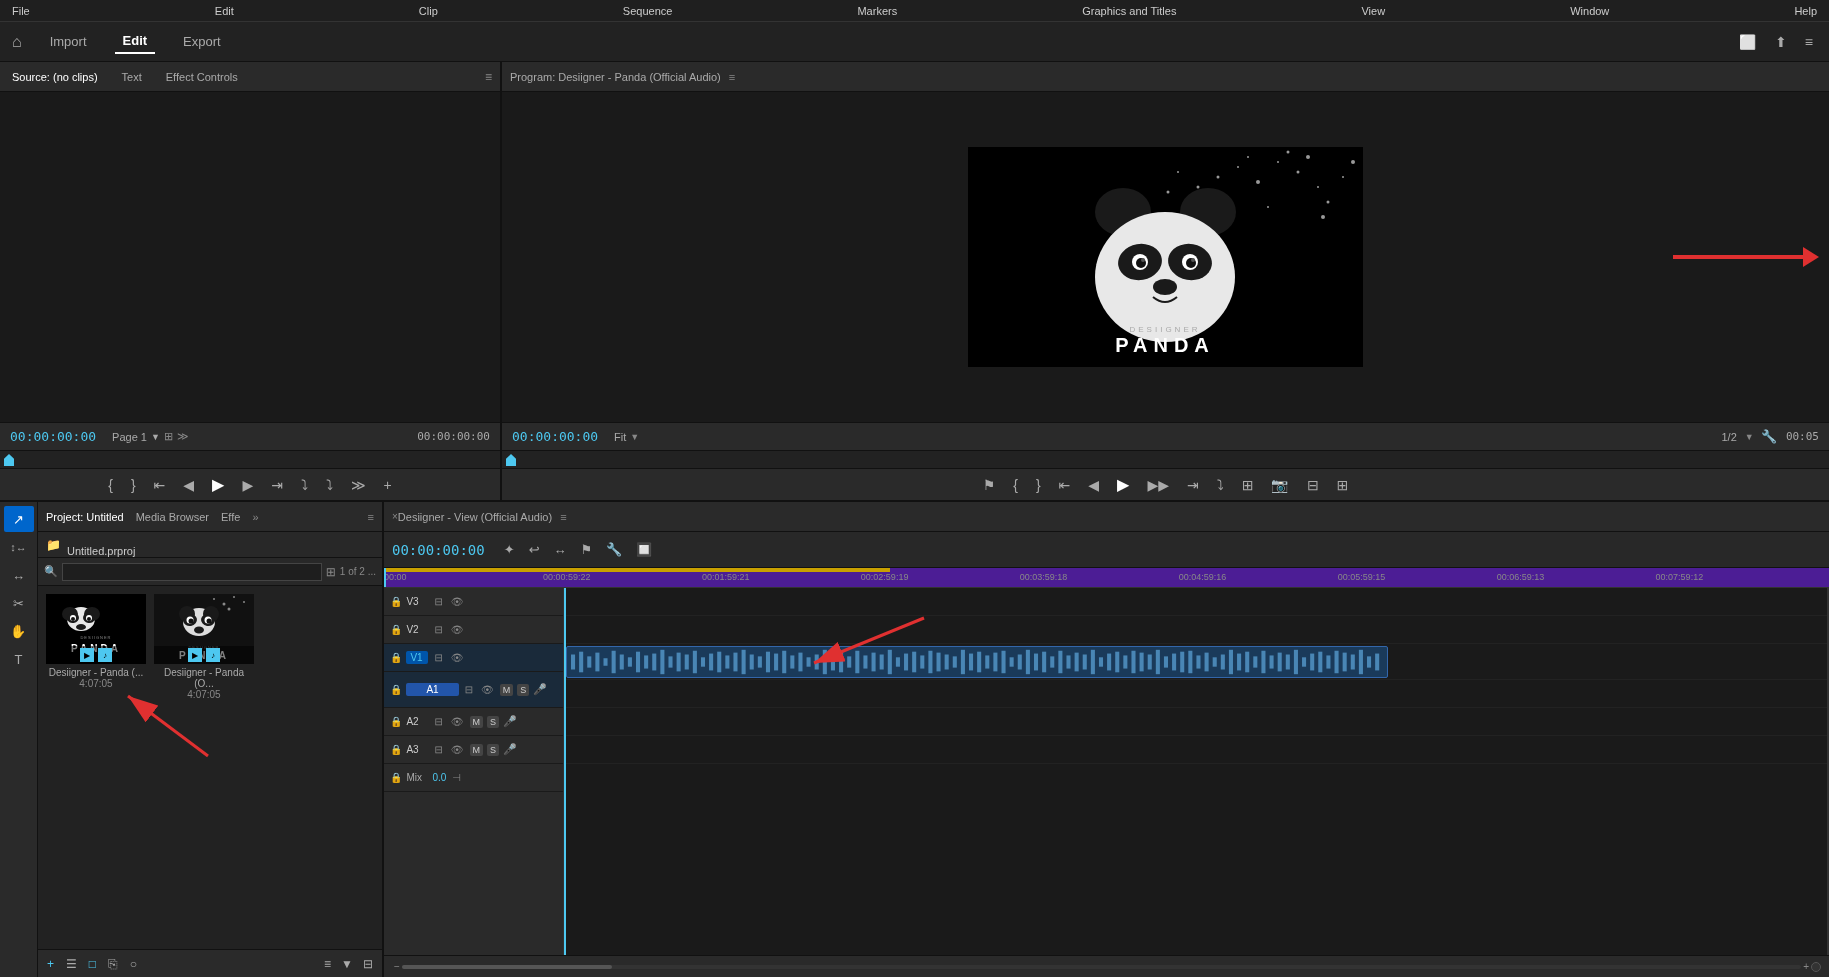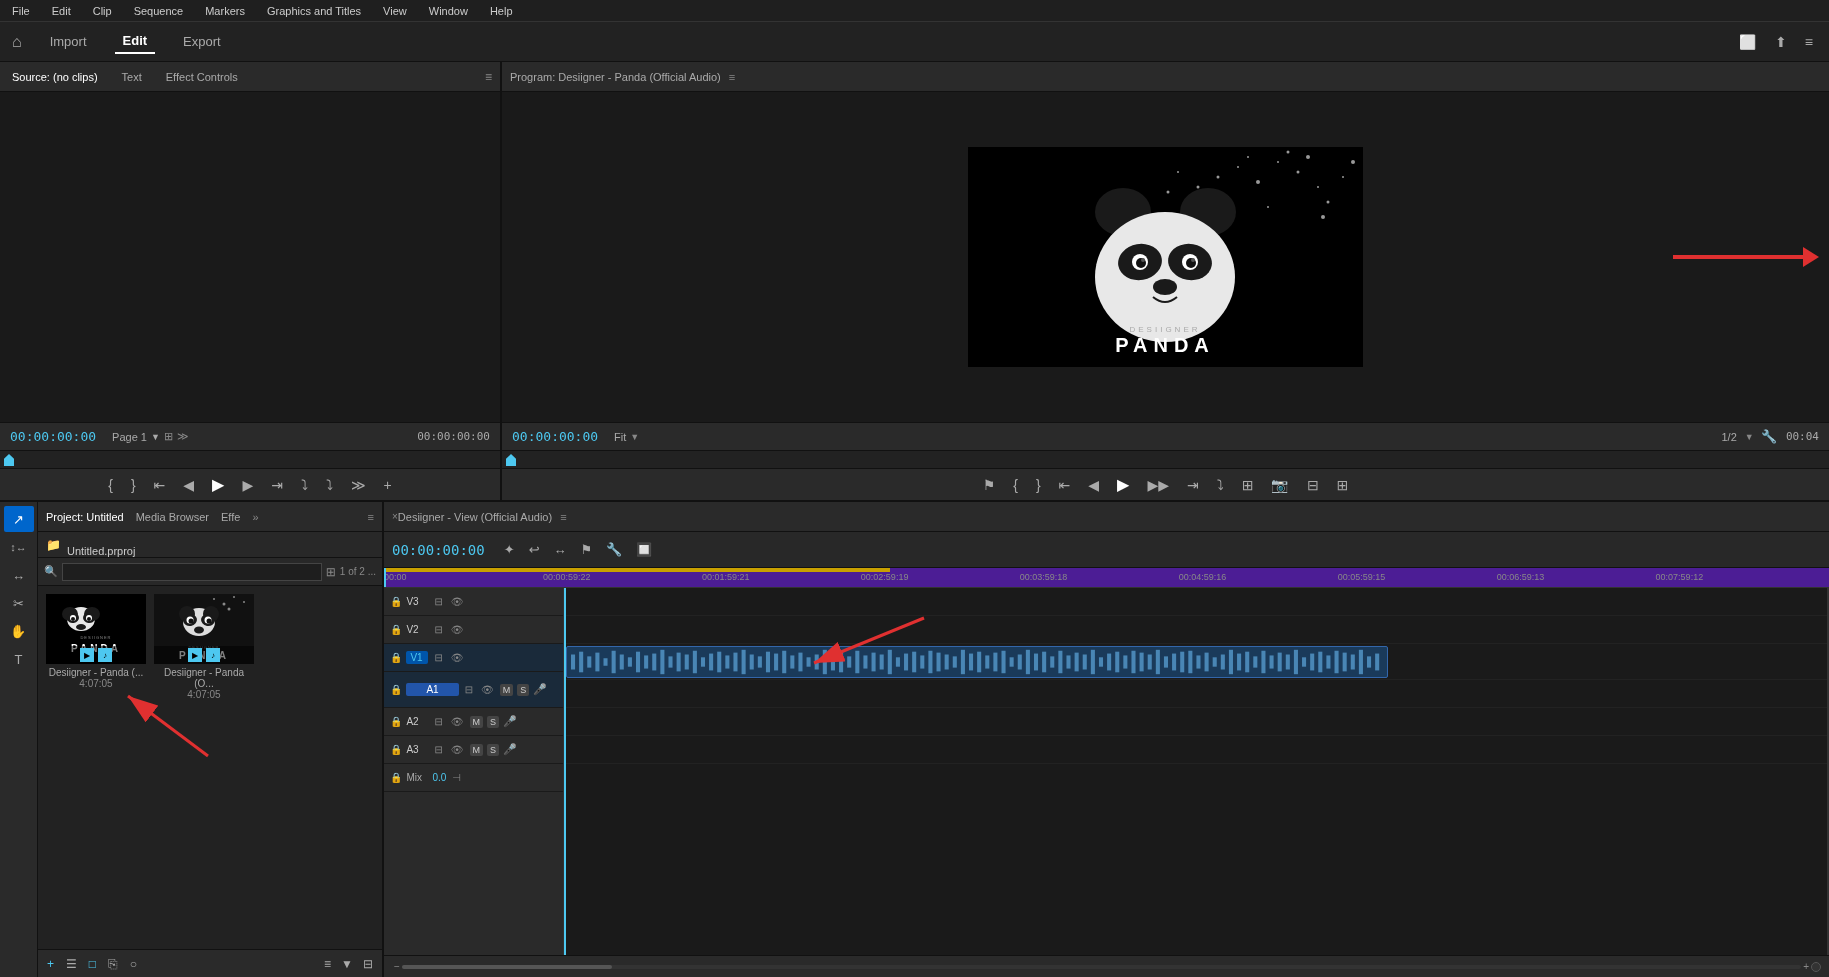--- a/index.html
+++ b/index.html
@@ -16,20 +16,21 @@
 
     
     #menu-bar {
       background: #1f1f1f;
       height: 22px;
       display: flex;
       align-items: center;
       padding: 0 8px;
       gap: 14px;
       border-bottom: 1px solid #333;
+      justify-content: space-between;
     }
     .menu-item {
       color: #ccc;
       font-size: 11px;
       cursor: pointer;
       padding: 2px 4px;
     }
 
     
     #top-nav {
@@ -721,21 +722,21 @@
       <div class="prog-timecode-bar">
         <span class="timecode">00:00:00:00</span>
         <div style="display:flex;align-items:center;gap:4px;">
           <span style="color:#aaa;font-size:11px;">Fit</span>
           <span style="font-size:9px;color:#888;">▼</span>
         </div>
         <div style="margin-left:auto;display:flex;align-items:center;gap:8px;">
           <span style="color:#aaa;font-size:11px;">1/2</span>
           <span style="color:#888;font-size:9px;">▼</span>
           <span style="color:#aaa;font-size:13px;">🔧</span>
-          <span style="color:#aaa;font-family:monospace;font-size:11px;">00:04</span>
+          <span style="color:#aaa;font-family:monospace;font-size:11px;">00:05</span>
         </div>
       </div>
       <div class="scrub-bar">
         <div class="scrub-thumb"></div>
       </div>
       <div class="prog-controls">
         <span class="ctrl-btn">⚑</span>
         <span class="ctrl-btn">{</span>
         <span class="ctrl-btn">}</span>
         <span class="ctrl-btn">⇤</span>

